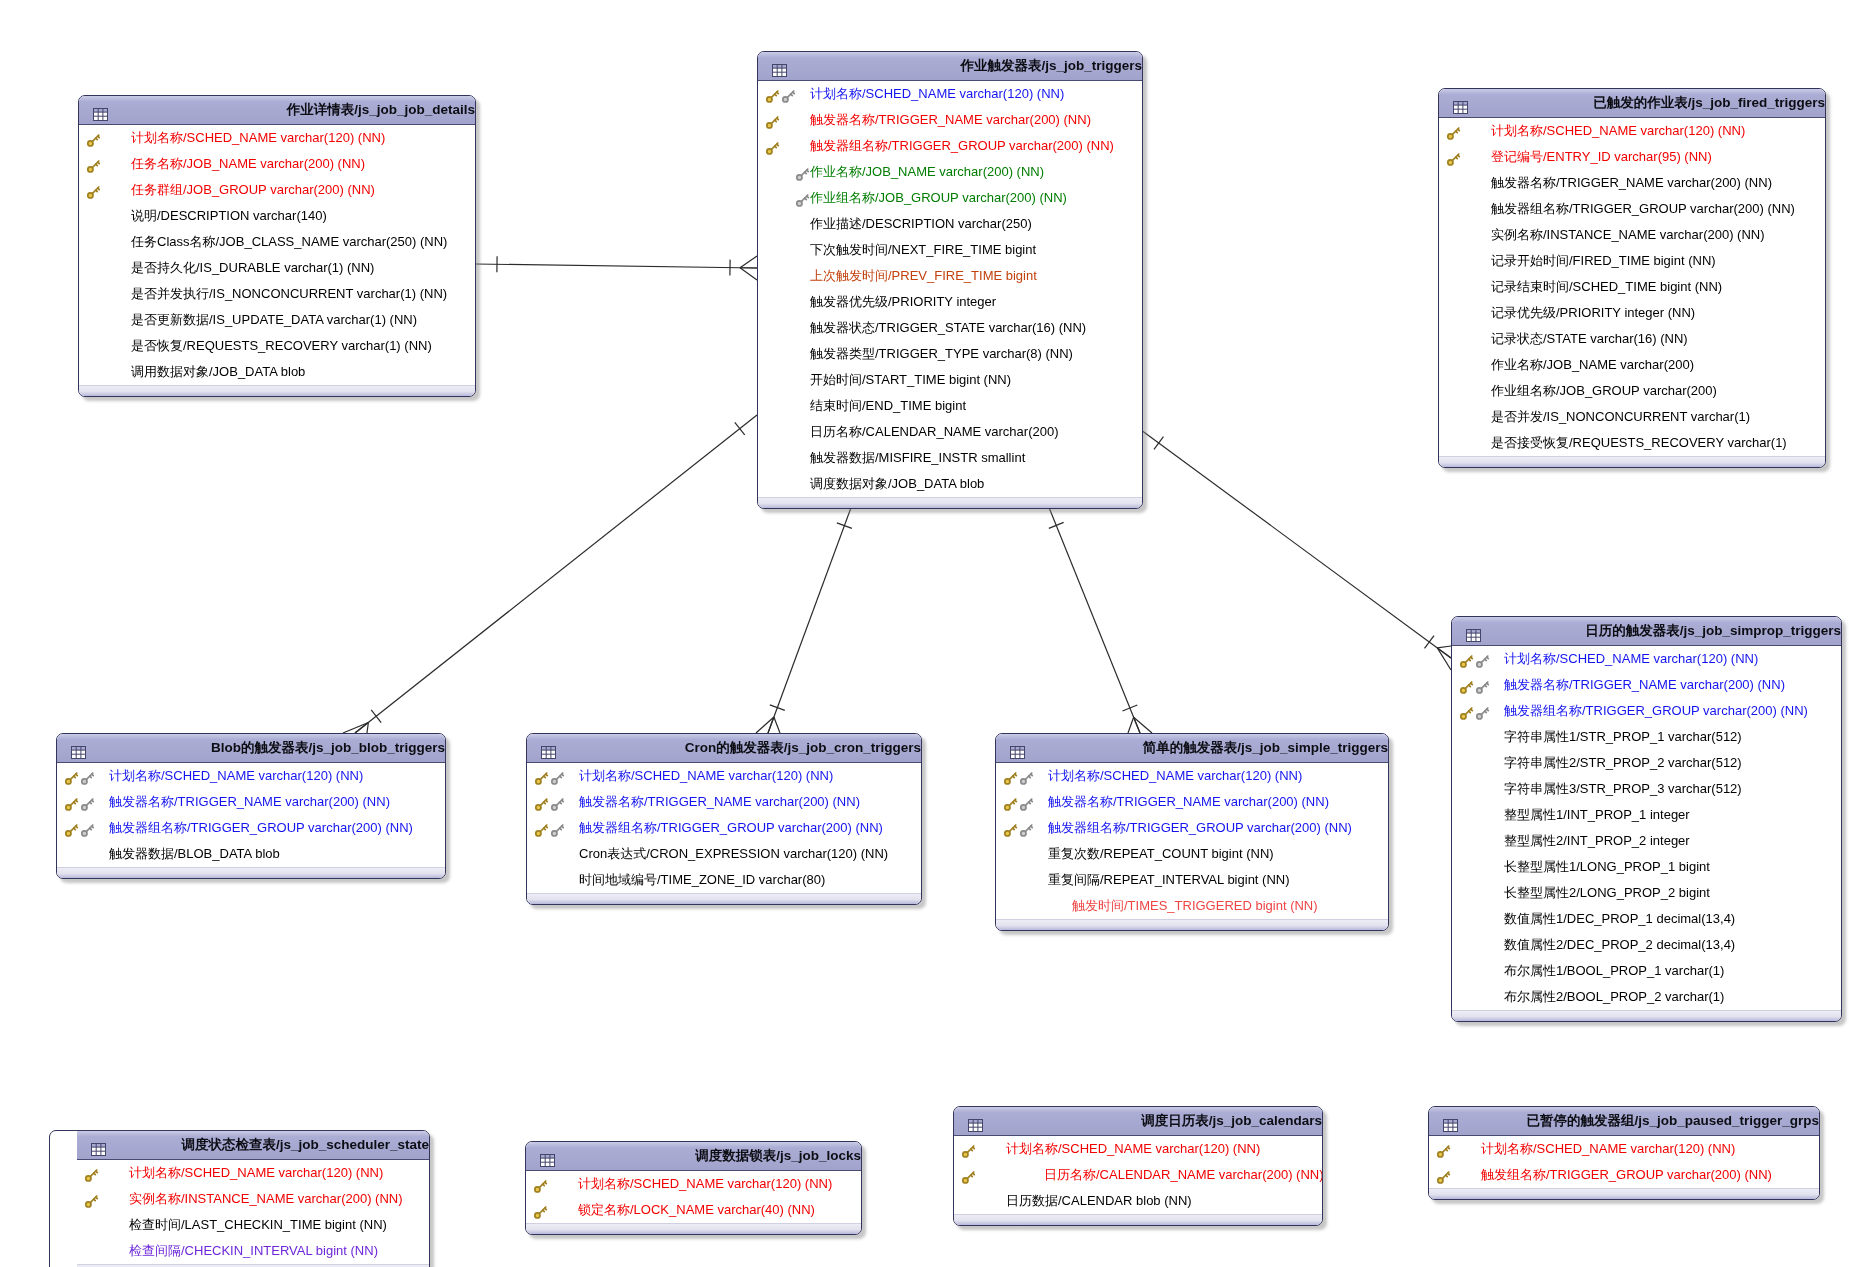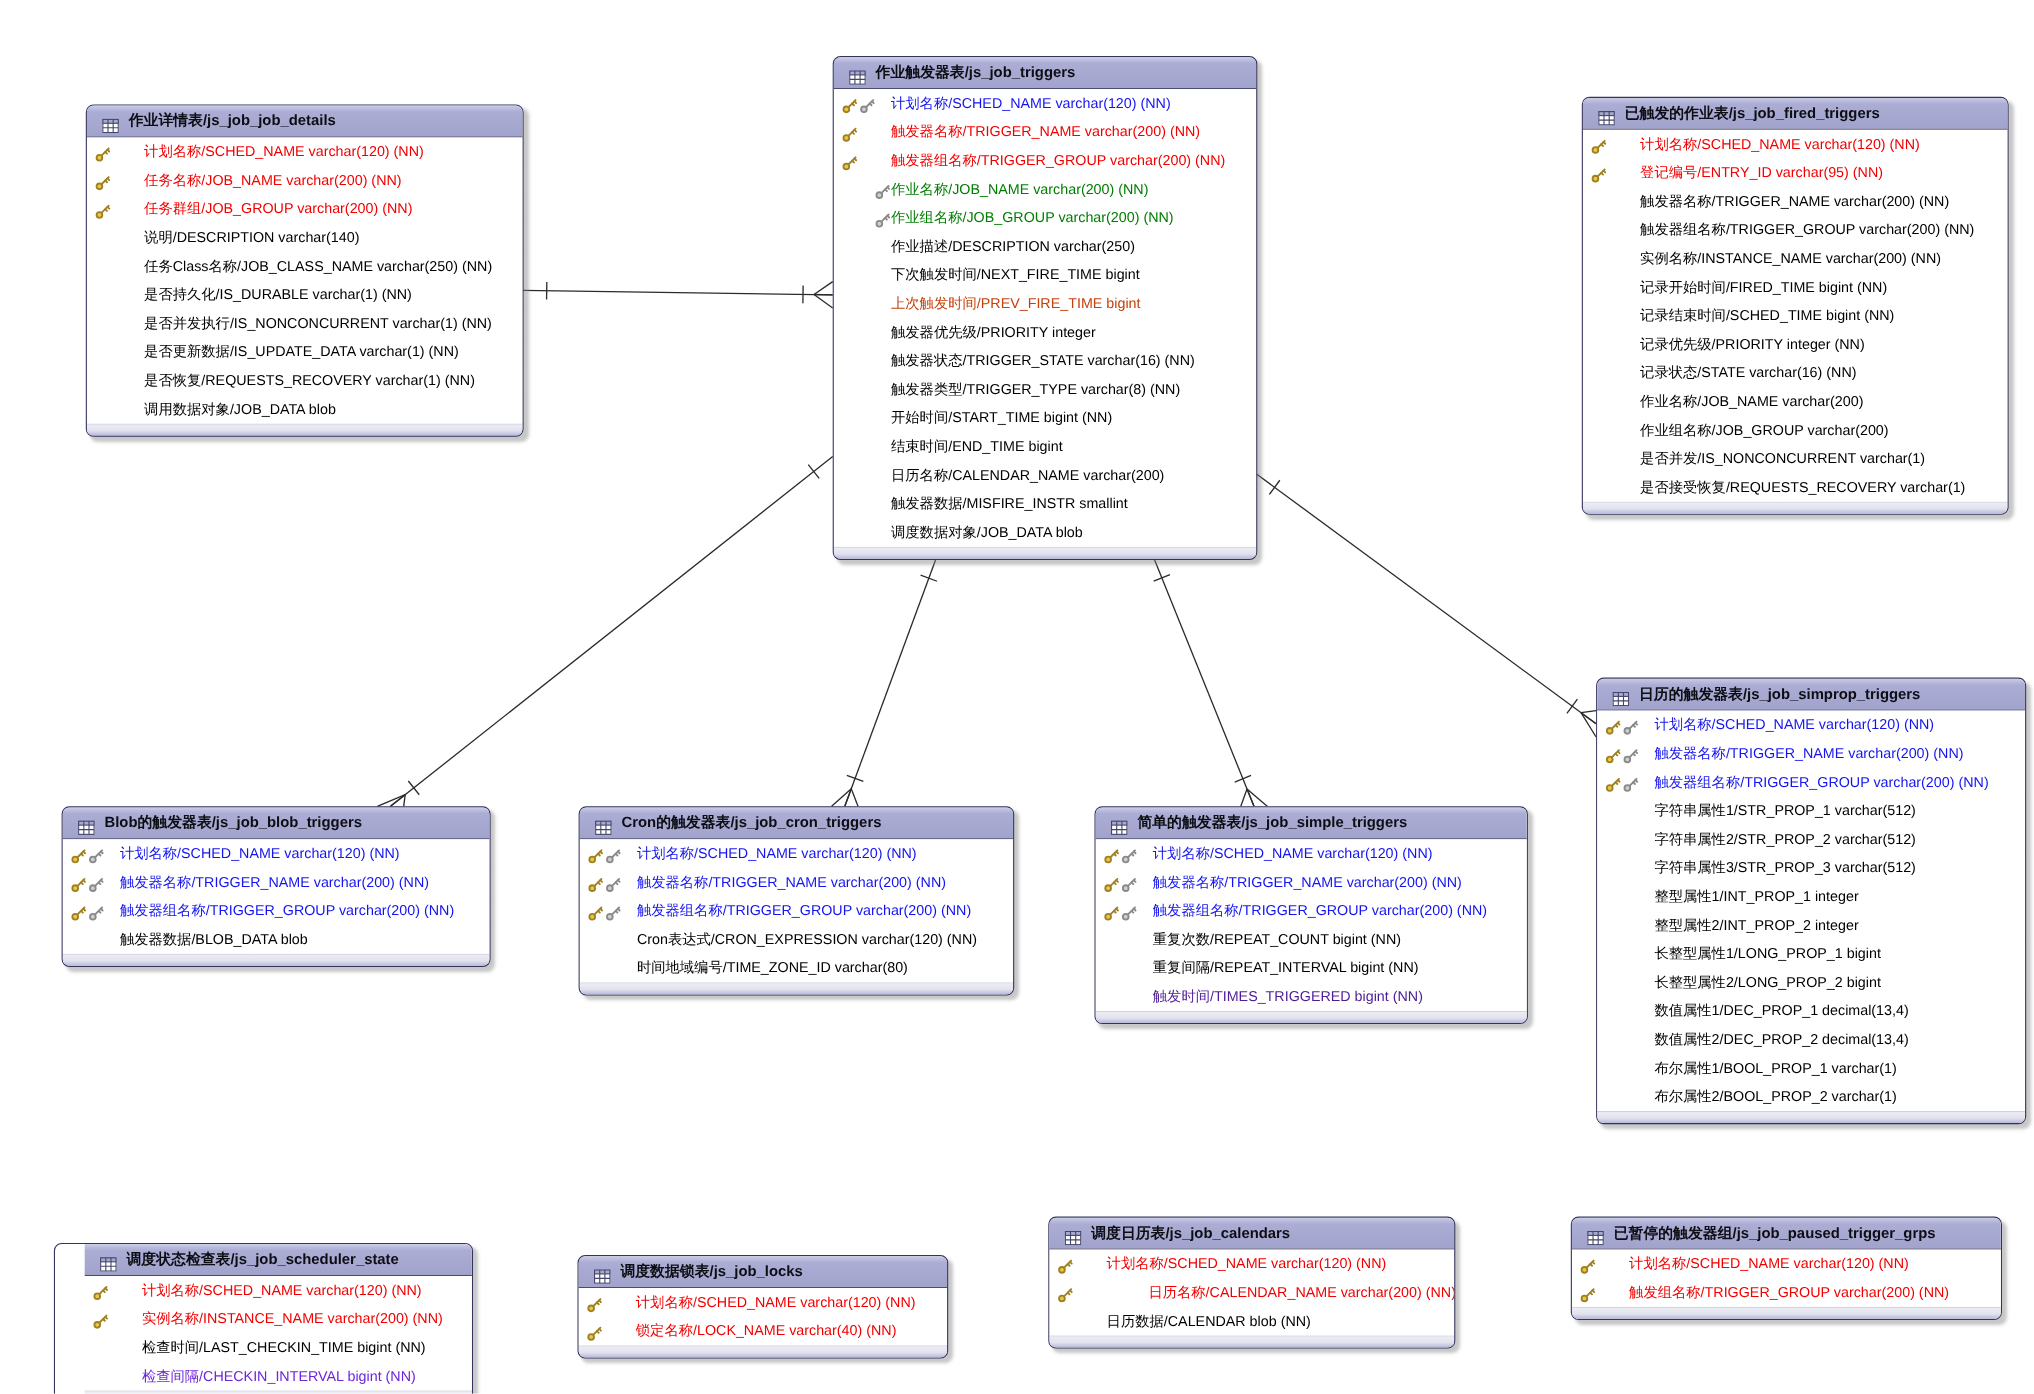--- a/index.html
+++ b/index.html
@@ -13,21 +13,21 @@
     border-radius:7px;
     box-shadow:4px 4px 3px rgba(130,130,130,0.45);
     overflow:hidden;
   }
   .er-title{
     height:28px;line-height:28px;
     background:linear-gradient(180deg,#cbcce6 0%,#abadd5 20%,#a1a3cc 100%);
     border-bottom:1px solid #4a4b70;
     font-size:13.5px;font-weight:bold;color:#0d0d14;
     white-space:nowrap;
-    padding-left:38px;position:relative;
+    padding-left:38px;position:relative;text-align:right;
   }
   .er-title .tbl-icon{position:absolute;left:14px;top:7px;}
   .er-row{
     position:relative;height:26px;line-height:26px;
     font-size:13px;white-space:nowrap;
     padding-left:52px;background:#fff;
   }
   .er-row .key{position:absolute;top:6px;}
   .key.slot1{left:7px;}
   .key.slot2{left:23px;}
@@ -391,21 +391,21 @@
           </svg></span><span class="key slot2"><svg width="15" height="15" viewBox="0 0 15 15">
             <g stroke="#8a8a8a" stroke-width="1.7" fill="none" stroke-linecap="round">
               <circle cx="4.4" cy="10.4" r="2.6" fill="#cfcfcf"></circle>
               <path d="M6.5 8.3 L12.8 2"></path>
               <path d="M9.7 5.1 L11.3 6.7"></path>
               <path d="M11.7 3.1 L13.3 4.7"></path>
             </g>
           </svg></span><span style="color: rgb(20, 20, 240);">触发器组名称/TRIGGER_GROUP varchar(200) (NN)</span></div>
       <div class="er-row"><span style="color: rgb(0, 0, 0);">重复次数/REPEAT_COUNT bigint (NN)</span></div>
       <div class="er-row"><span style="color: rgb(0, 0, 0);">重复间隔/REPEAT_INTERVAL bigint (NN)</span></div>
-      <div class="er-row"><span style="color: #4c1d95;">触发时间/TIMES_TRIGGERED bigint (NN)</span></div>
+      <div class="er-row"><span style="color: #ef4444; margin-left: 24px;">触发时间/TIMES_TRIGGERED bigint (NN)</span></div>
       <div class="er-footer"></div>
     </div>
     <div class="er-table" style="left: 1451px; top: 616px; width: 389px;">
       <div class="er-title"><span class="tbl-icon"><svg width="15" height="13" viewBox="0 0 15 13">
             <rect x="0.5" y="0.5" width="14" height="12" fill="#ffffff" stroke="#44456a"></rect>
             <rect x="0.5" y="0.5" width="14" height="3.6" fill="#a7a9d1" stroke="#44456a"></rect>
             <line x1="5.2" y1="0.5" x2="5.2" y2="12.5" stroke="#44456a"></line>
             <line x1="9.9" y1="0.5" x2="9.9" y2="12.5" stroke="#44456a"></line>
             <line x1="0.5" y1="8.2" x2="14.5" y2="8.2" stroke="#44456a"></line>
           </svg></span><span>日历的触发器表/js_job_simprop_triggers</span></div>

